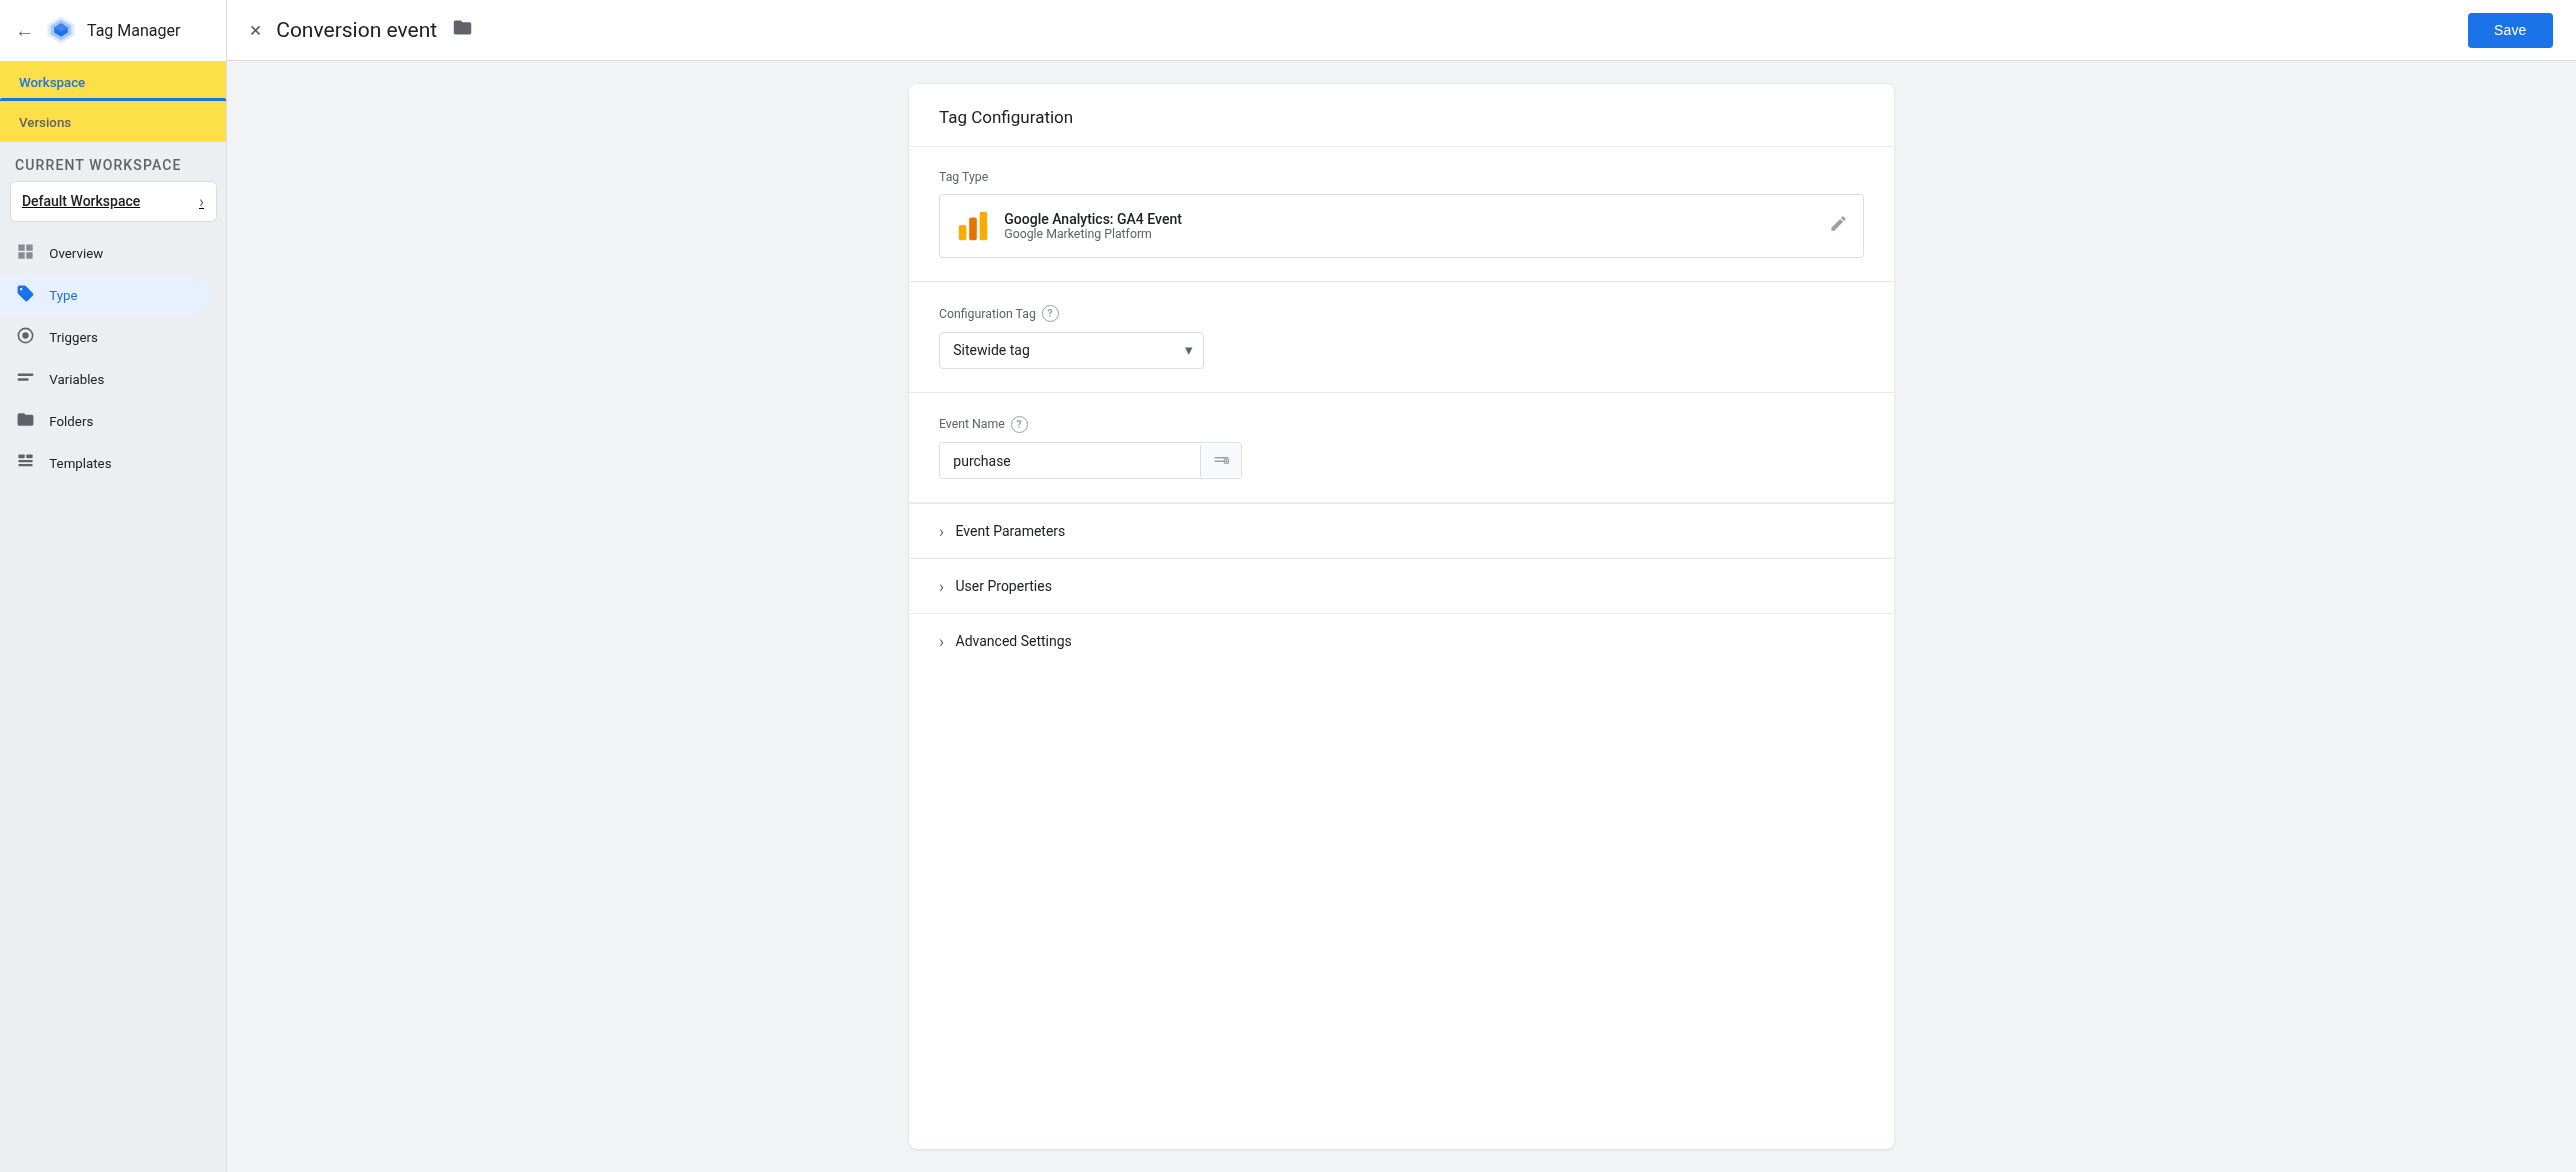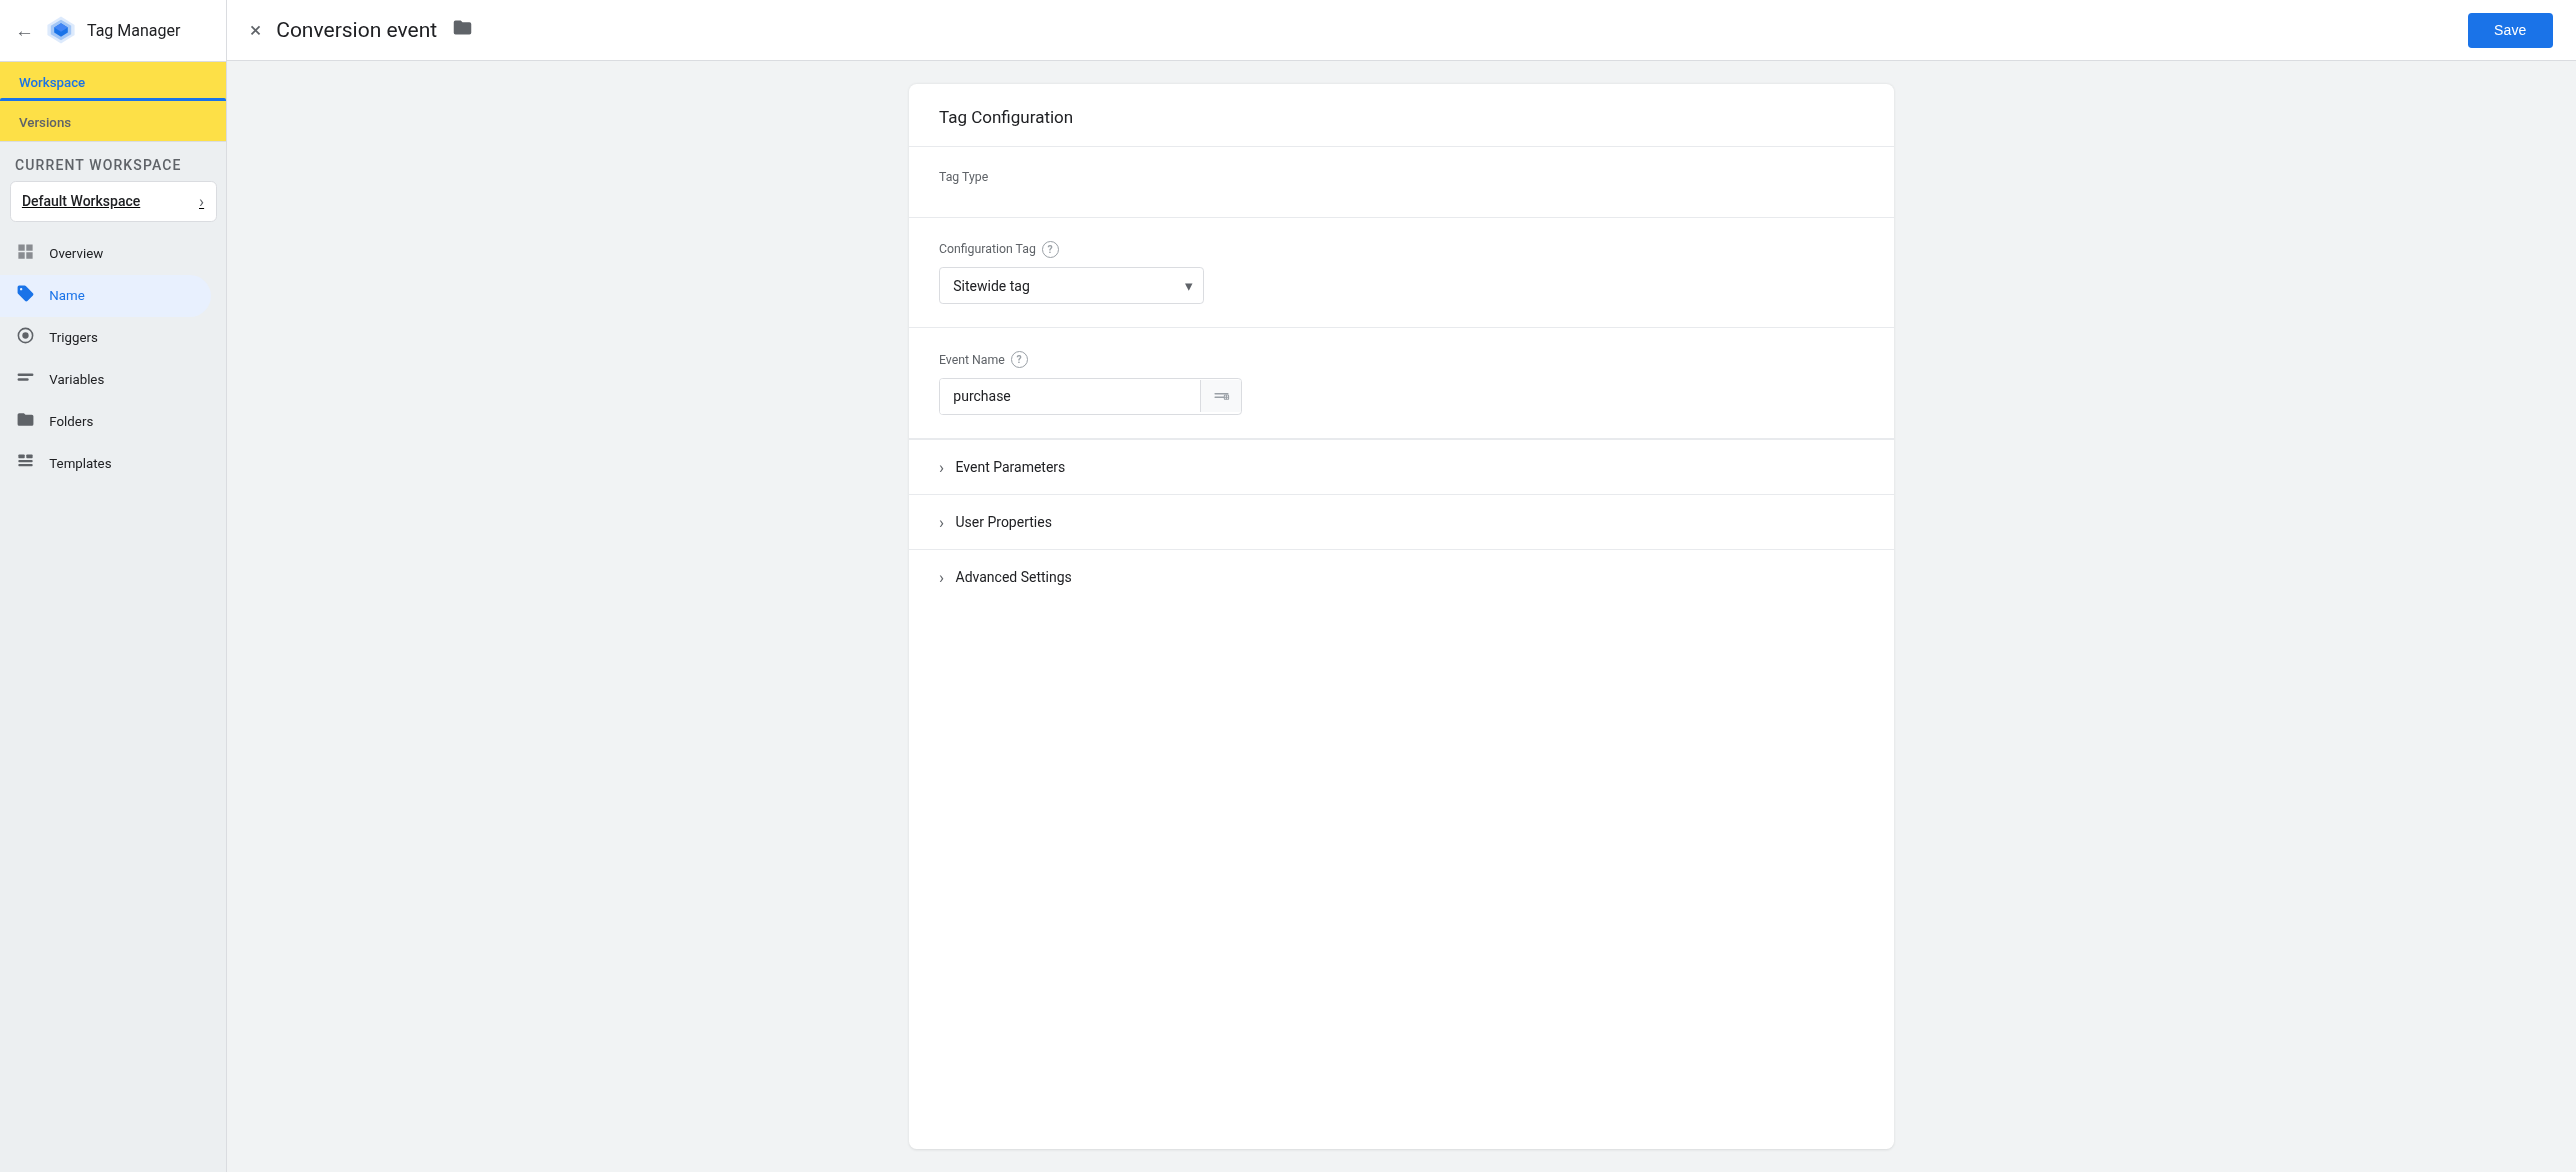--- a/index.html
+++ b/index.html
@@ -384,21 +384,21 @@
           </svg>
       </span>
       <span class="nav-label">Overview</span>
     </div>
     <div class="nav-item active">
       <span class="nav-icon">
         <svg width="19" height="19" viewBox="0 0 24 24" fill="#1a73e8">
             <path d="M21.41 11.58l-9-9A2 2 0 0011 2H4a2 2 0 00-2 2v7a2 2 0 00.59 1.42l9 9A2 2 0 0013 22a2 2 0 001.41-.59l7-7A2 2 0 0022 13a2 2 0 00-.59-1.42zM6.5 8A1.5 1.5 0 118 6.5 1.5 1.5 0 016.5 8z"></path>
           </svg>
       </span>
-      <span class="nav-label">Name</span>
+      <span class="nav-label">Type</span>
     </div>
     <div class="nav-item">
       <span class="nav-icon">
         <svg width="19" height="19" viewBox="0 0 24 24" fill="#5f6368">
             <circle cx="12" cy="12" r="9" stroke="#5f6368" stroke-width="2" fill="none"></circle>
             <circle cx="12" cy="12" r="4" fill="#5f6368"></circle>
           </svg>
       </span>
       <span class="nav-label">Triggers</span>
     </div>
@@ -451,20 +451,39 @@
     </div>
 
     <div class="dialog-body">
       <div class="dialog-card">
 
         <div class="card-section-header">Tag Configuration</div>
 
         <div class="card-section">
           <div class="field-label">
             <span>Tag Type</span>
+          </div>
+          <div class="tag-type-row">
+            <div class="tag-type-left">
+
+              <svg class="ga-icon" viewBox="0 0 38 38">
+                <rect x="4" y="18" width="8" height="16" rx="2" fill="#f9ab00"></rect>
+                <rect x="15" y="10" width="8" height="24" rx="2" fill="#e37400"></rect>
+                <rect x="26" y="4" width="8" height="30" rx="2" fill="#f9ab00"></rect>
+              </svg>
+              <div>
+                <div class="tag-type-name">Google Analytics: GA4 Event</div>
+                <div class="tag-type-sub">Google Marketing Platform</div>
+              </div>
+            </div>
+            <span class="edit-icon">
+              <svg width="19" height="19" viewBox="0 0 24 24" fill="#9aa0a6">
+                  <path d="M3 17.25V21h3.75L17.81 9.94l-3.75-3.75L3 17.25zm17.71-10.21a1 1 0 000-1.42l-2.34-2.34a1 1 0 00-1.41 0l-1.83 1.83 3.75 3.75 1.83-1.82z"></path>
+                </svg>
+            </span>
           </div>
         </div>
 
         <div class="card-section">
           <div class="field-label">
             <span>Configuration Tag</span>
             <span class="help-icon">?</span>
           </div>
           <div class="select-wrapper">
             <select class="select-field">

